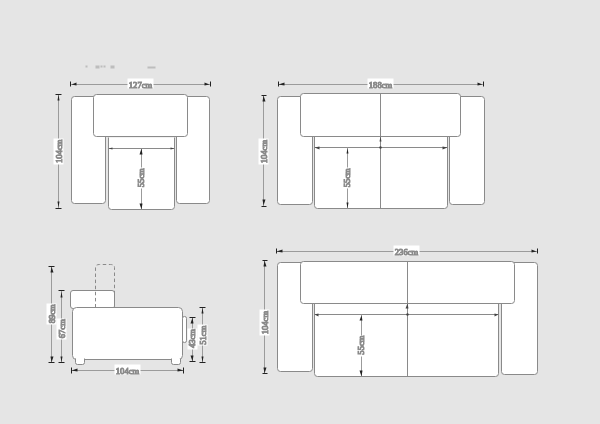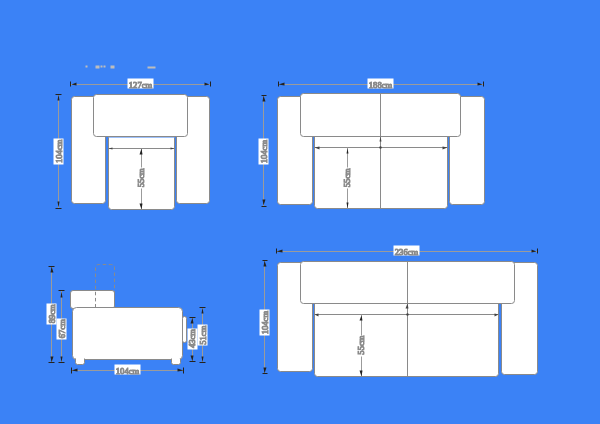--- a/index.html
+++ b/index.html
@@ -1,16 +1,16 @@
 <!DOCTYPE html>
 <html><head>
 <meta charset="utf-8">
 <style>
   html,body{margin:0;padding:0;background:#ffffff;}
-  .page{position:relative;width:600px;height:424px;background:#3b82f6;overflow:hidden;}
+  .page{position:relative;width:600px;height:424px;background:#e5e5e5;overflow:hidden;}
   svg text{font-family:"Liberation Serif",serif;font-size:8.6px;fill:#2e2e2e;}
 </style>
 </head>
 <body>
 <div class="page">
 <svg width="600" height="424" viewBox="0 0 600 424">
 <g fill="none" stroke="#8a8a8a" stroke-width="1">
 
 <g stroke="none" fill="#bdbdbd">
   <rect x="85.5" y="65.5" width="2" height="2"></rect>

